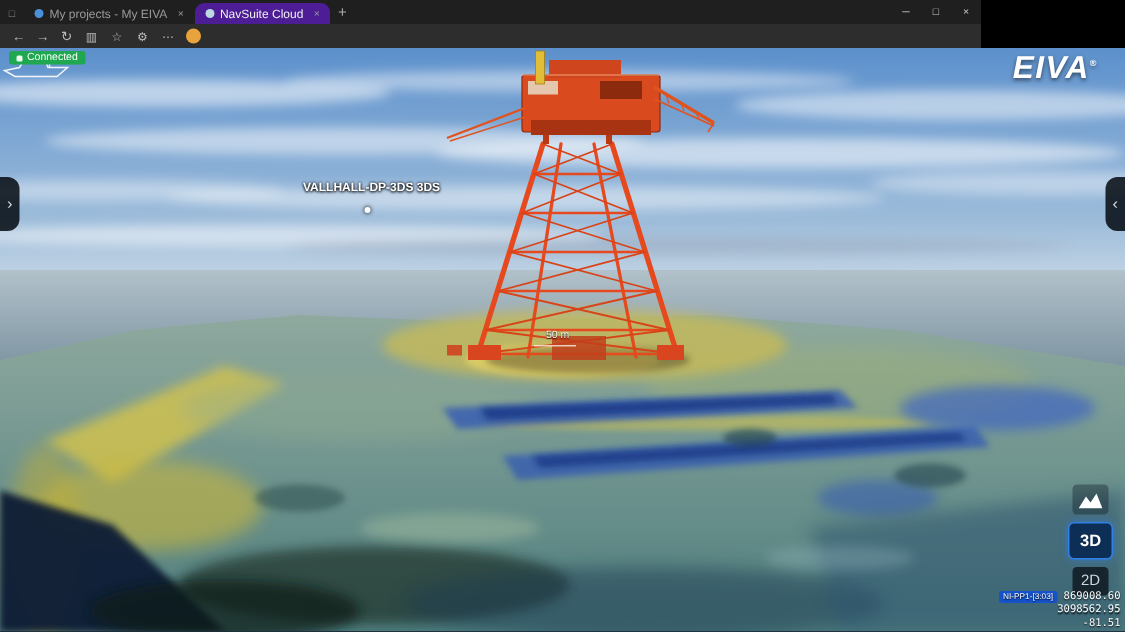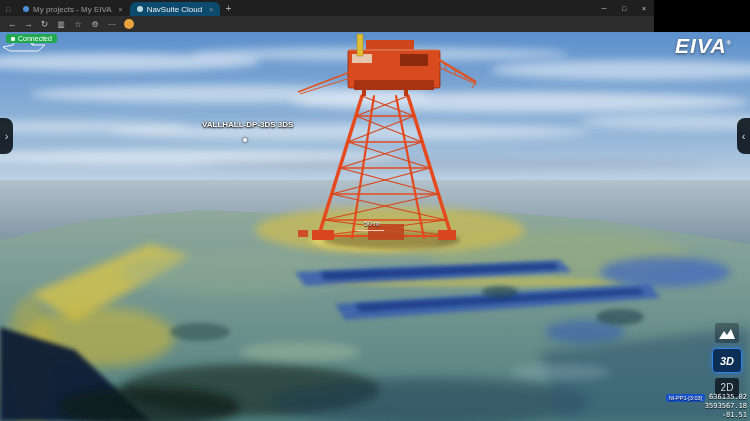--- a/index.html
+++ b/index.html
@@ -6,21 +6,21 @@
   html,body { width:750px; height:421px; overflow:hidden; background:#000;
     font-family:"Liberation Sans", sans-serif; }
   #app { width:654px; height:421px; display:flex; flex-direction:column; }
 
   
   .tabbar { height:16px; background:#1f1f1f; display:flex; align-items:flex-end; color:#bbb; }
   .tab-layout-ic { width:16px; text-align:center; font-size:7px; color:#8a8a8a; padding-bottom:3px; }
   .tab { display:flex; align-items:center; gap:4px; height:14px; padding:0 7px; font-size:8px;
          max-width:160px; border-radius:6px 6px 0 0; white-space:nowrap; overflow:hidden; }
   .tab.inactive { color:#9a9a9a; }
-  .tab.active { background:#0c4a6e; color:#eee; }
+  .tab.active { background:#4c1d95; color:#eee; }
   .favicon { width:6px; height:6px; border-radius:50%; flex:0 0 auto; }
   .fav-blue { background:#4a90d9; }
   .fav-teal { background:#bcd8e0; }
   .tab-close { font-size:7px; color:#999; margin-left:3px; }
   .newtab { width:16px; text-align:center; font-size:10px; color:#aaa; padding-bottom:2px; }
   .win-controls { margin-left:auto; display:flex; height:16px; }
   .win-btn { width:20px; height:16px; display:flex; align-items:center; justify-content:center;
              font-size:7px; color:#ccc; }
 
   .toolbar { height:16px; background:#2d2d2d; display:flex; align-items:center; gap:3px; padding:0 6px; }
@@ -64,21 +64,21 @@
     font-size:11px; cursor:pointer; }
   .panel-toggle.left  { left:0; border-radius:0 8px 8px 0; }
   .panel-toggle.right { right:0; border-radius:8px 0 0 8px; }
 
   .tool-chart { position:absolute; right:11px; top:291px; width:24px; height:20px; z-index:6;
     display:flex; align-items:center; justify-content:center; background:rgba(8,16,26,.35);
     border-radius:3px; }
   .btn-3d { position:absolute; right:8px; top:316px; width:30px; height:25px; z-index:6;
     background:#0d2f55; border:1px solid #2f80e8; border-radius:4px; color:#fff; font-weight:bold;
     font-size:11px; display:flex; align-items:center; justify-content:center;
-    box-shadow:0 0 6px rgba(47,128,232,.6); cursor:pointer;font-style:italic; }
+    box-shadow:0 0 6px rgba(47,128,232,.6); cursor:pointer; }
   .btn-2d { position:absolute; right:11px; top:346px; width:24px; height:19px; z-index:6;
     background:rgba(8,14,22,.75); border-radius:3px; color:#cfd8e0; font-size:10px;
     display:flex; align-items:center; justify-content:center; cursor:pointer;text-align:center; }
 
   .coords { position:absolute; right:3px; bottom:1px; z-index:6; text-align:right; color:#fff;
     font-size:7px; line-height:9px; text-shadow:0 1px 1px #000;
     font-family:"DejaVu Sans Mono", monospace; }
   .coord-row1 { display:flex; align-items:center; gap:4px; justify-content:flex-end; }
   .nav-badge { background:#1552cc; color:#fff; font-size:5.5px; padding:0 3px; height:8px;
     line-height:8px; border-radius:2px; font-family:"Liberation Sans", sans-serif; }
@@ -288,20 +288,20 @@
       <svg width="16" height="12" viewBox="0 0 16 12">
         <path d="M0,12 L5,4 L8,8 L12,2 L16,12 Z" fill="#ffffff"></path>
       </svg>
     </div>
     <div class="btn-3d">3D</div>
     <div class="btn-2d">2D</div>
 
     <div class="coords">
       <div class="coord-row1">
         <span class="nav-badge">NI-PP1-[3:03]</span>
-        <span>636135.02</span>
+        <span>869008.60</span>
       </div>
-      <div>3593567.18</div>
+      <div>3098562.95</div>
       <div>-81.51</div>
     </div>
 
   </div>
 </div>
 
 </body></html>

